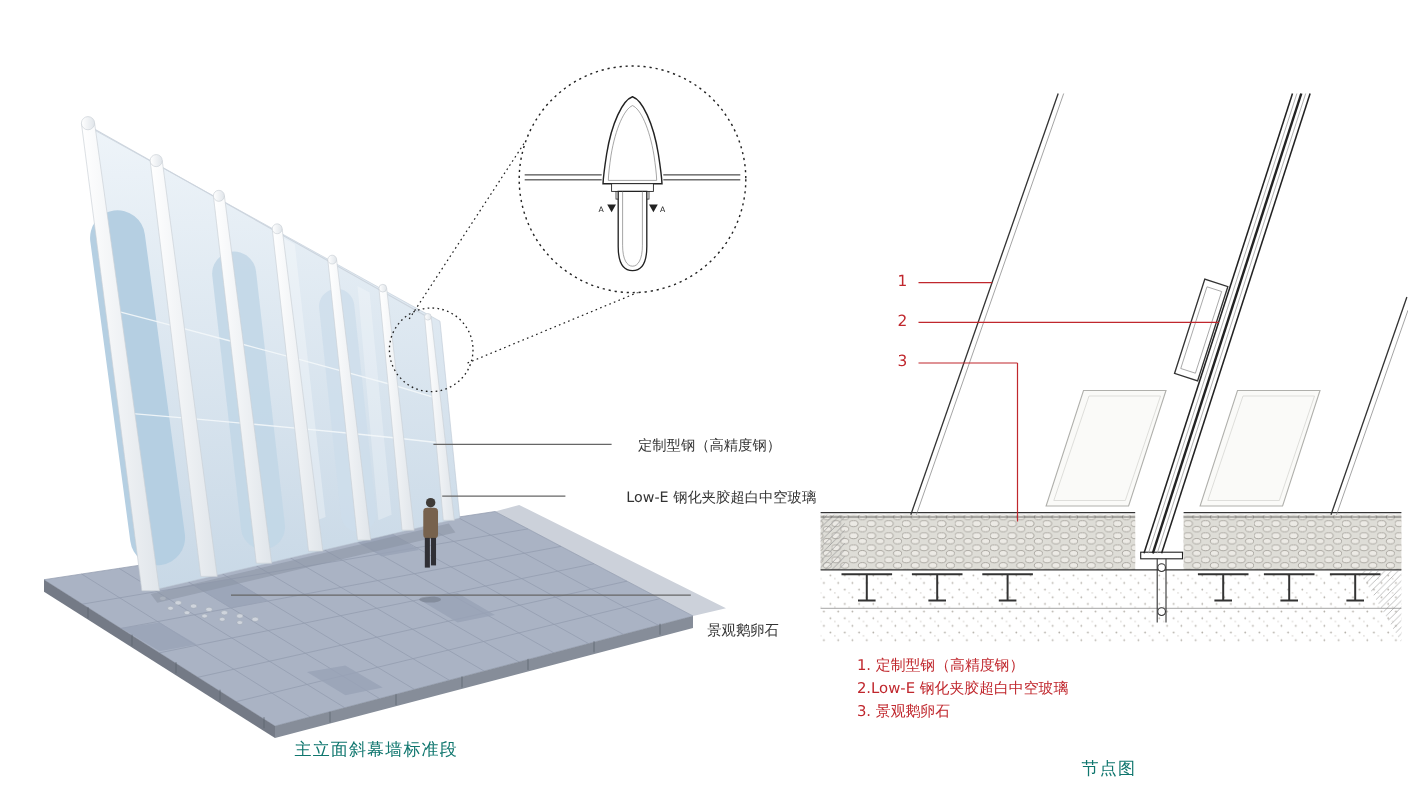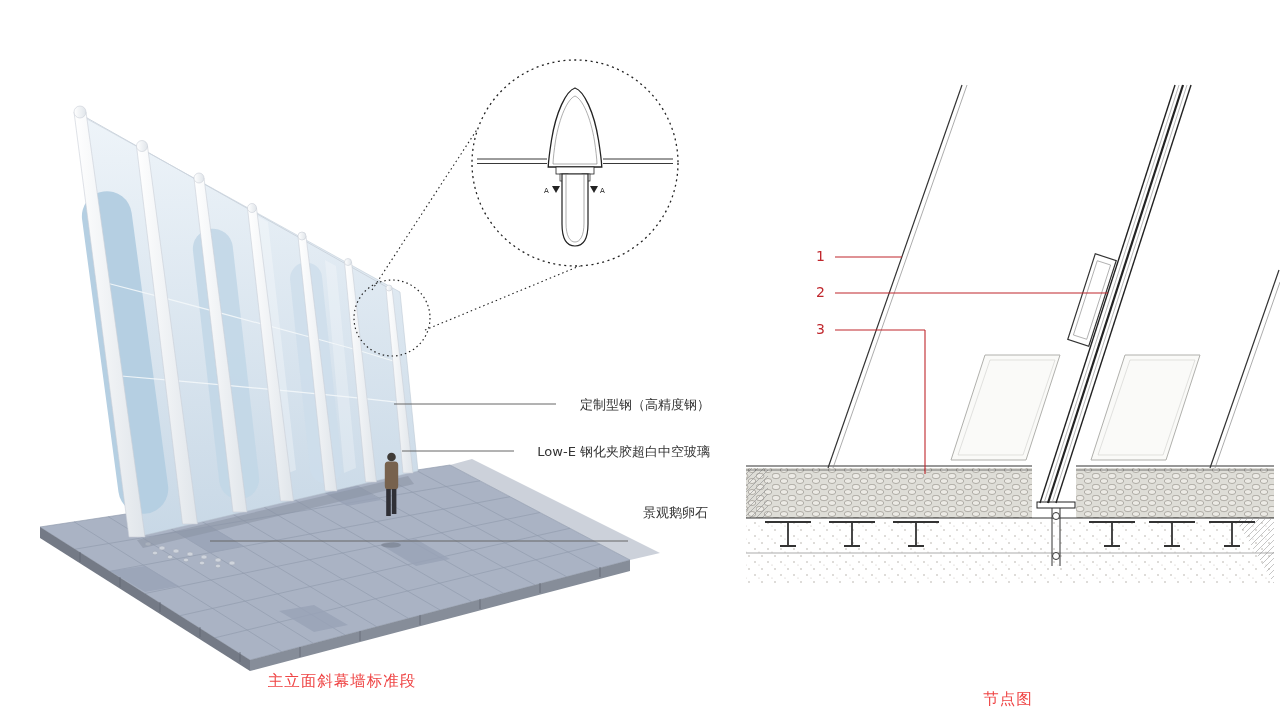--- a/index.html
+++ b/index.html
@@ -3,23 +3,23 @@
 <meta charset="utf-8">
 <style>
   html,body{margin:0;padding:0;background:#fff;}
   .canvas{position:relative;width:1280px;height:720px;background:#ffffff;overflow:hidden;
           font-family:"DejaVu Sans","Liberation Sans",sans-serif;color:#333;}
   .fig{position:absolute;top:0;}
   #fig-left{left:0;}
   #fig-right{left:740px;}
   .ann{position:absolute;font-size:13px;color:#333;white-space:nowrap;}
   .ann-steel{right:570px;top:396px;}
-  .ann-glass{right:570px;top:443px;}
-  .ann-pebble{right:572px;top:504px;}
-  .caption{position:absolute;font-size:15.5px;color:#ef4444;letter-spacing:1px;text-align:center;white-space:nowrap;}
+  .ann-glass{right:538px;top:443px;}
+  .ann-pebble{right:572px;top:564px;}
+  .caption{position:absolute;font-size:15.5px;color:#0f766e;letter-spacing:1px;text-align:center;white-space:nowrap;}
   .caption-left{left:222px;width:240px;top:671px;}
   .caption-right{left:938px;width:140px;top:689px;}
   .co{position:absolute;font-size:14px;color:#c0272d;line-height:14px;}
   .co1{left:816px;top:249px;}
   .co2{left:816px;top:285px;}
   .co3{left:816px;top:322px;}
   .legend{position:absolute;left:779px;top:595px;font-size:13.5px;line-height:21px;color:#c0272d;white-space:nowrap;}
 </style>
 </head>
 <body>
@@ -215,14 +215,19 @@
   <div class="ann ann-glass">Low-E 钢化夹胶超白中空玻璃</div>
   <div class="ann ann-pebble">景观鹅卵石</div>
 
   <div class="caption caption-left">主立面斜幕墙标准段</div>
   <div class="caption caption-right">节点图</div>
 
   <div class="co co1">1</div>
   <div class="co co2">2</div>
   <div class="co co3">3</div>
 
+  <div class="legend">
+    <div>1. 定制型钢（高精度钢）</div>
+    <div>2.Low-E 钢化夹胶超白中空玻璃</div>
+    <div>3. 景观鹅卵石</div>
+  </div>
 
 </div>
 
 </body></html>

